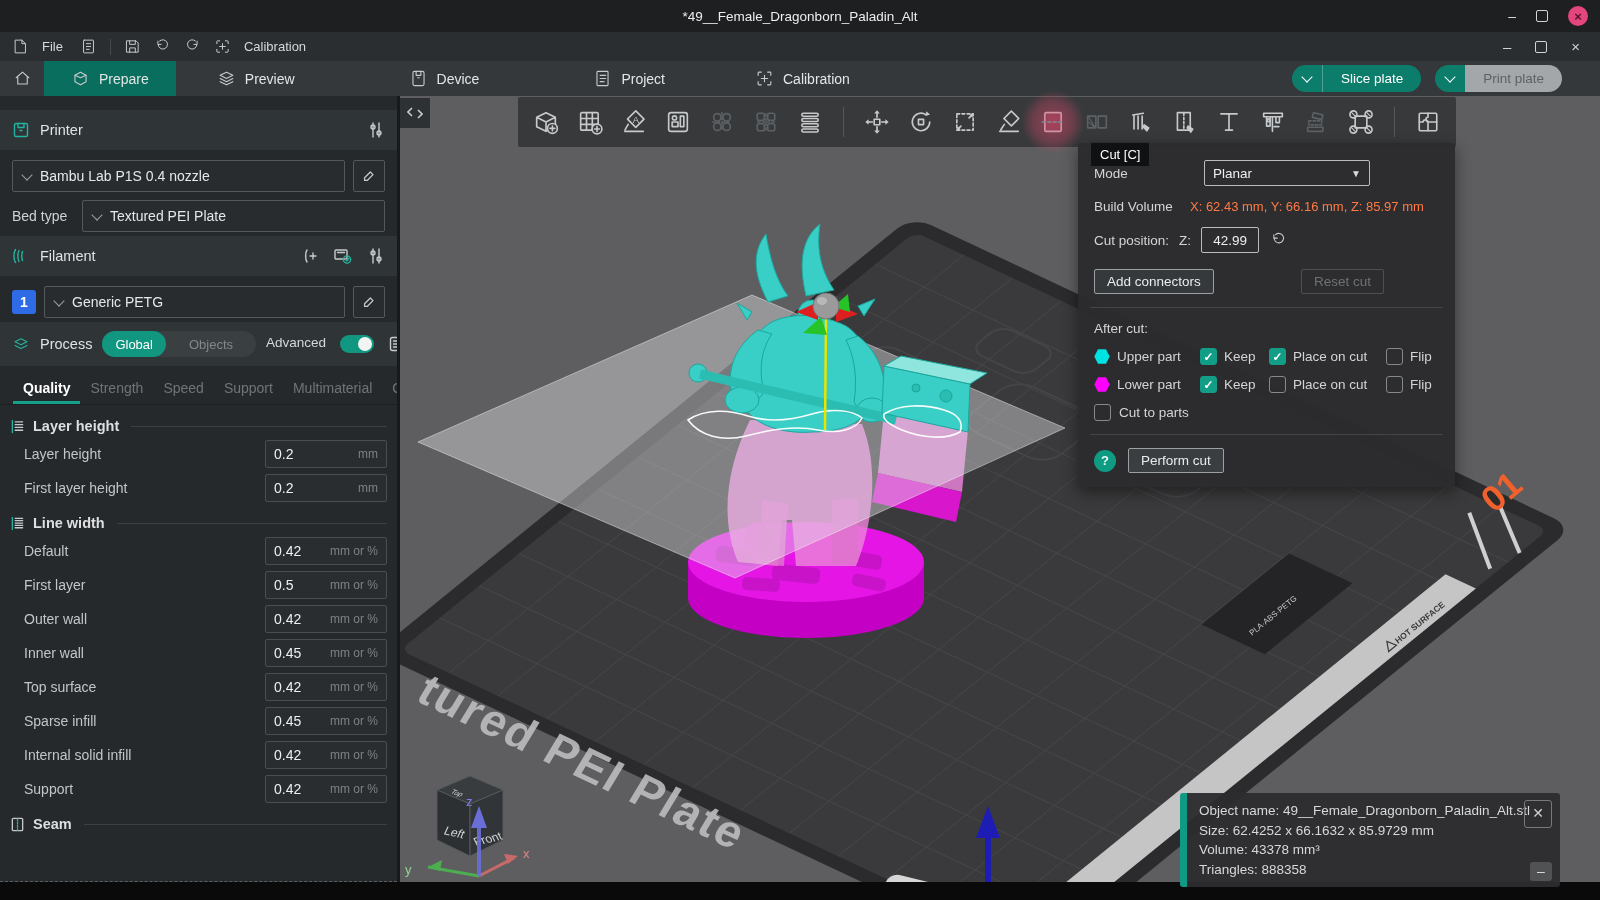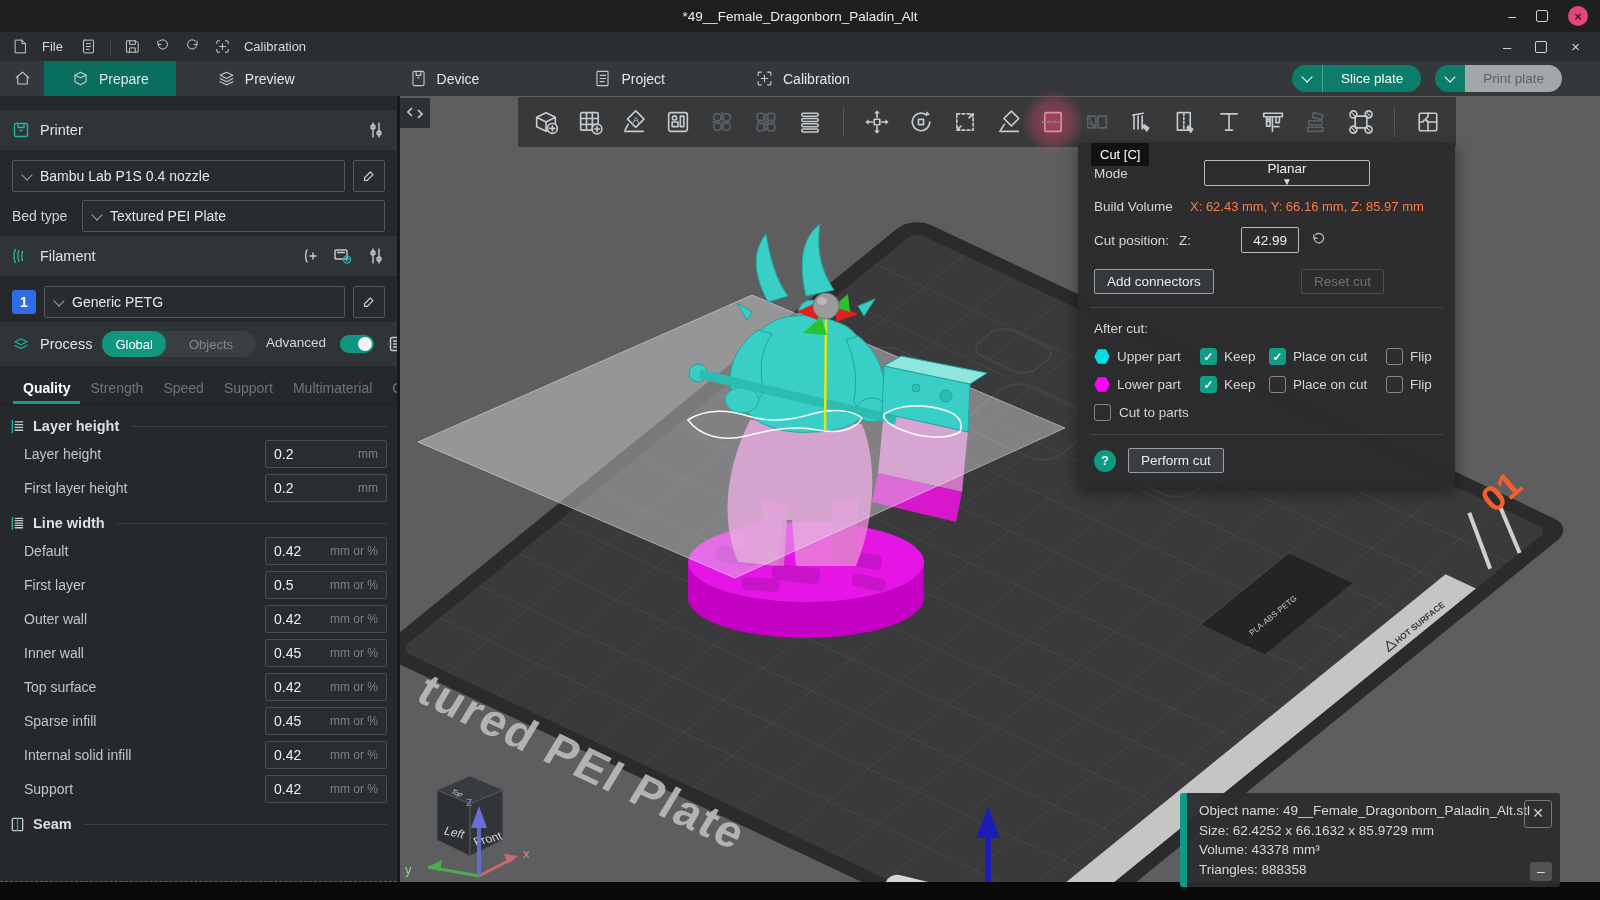--- a/index.html
+++ b/index.html
@@ -90,25 +90,25 @@
   .tooltip{left:690px;top:46px;background:#101112;border:1px solid #2c2d2e;color:#fff;font-size:13px;
     padding:4px 9px;border-radius:2px;z-index:30;}
 
   
   .cutdlg{left:678px;top:47px;width:377px;background:rgba(43,43,45,.97);border-radius:3px;z-index:20;
     padding:13px 16px 14px 16px;box-sizing:border-box;color:#d2d4d5;font-size:13.5px;
     box-shadow:0 5px 16px rgba(0,0,0,.45);}
   .drow{display:flex;align-items:center;}
   .dlab{color:#d2d4d5;}
   .modebox{margin-left:24px;width:148px;border:1px solid #b9bcbe;border-radius:2px;height:24px;display:flex;
-    align-items:center;justify-content:space-between;padding:0 8px;color:#eceeef;flex-direction:column;}
+    align-items:center;justify-content:space-between;padding:0 8px;color:#eceeef;}
   .modebox .tri{font-size:10px;color:#d8dadb;}
   .orange{color:#ff7a45;white-space:nowrap;}
   .zbox{width:56px;height:24px;border:1px solid #b9bcbe;border-radius:2px;display:flex;align-items:center;
-    justify-content:center;color:#eceeef;margin-left:40px;}
+    justify-content:center;color:#eceeef;}
   .dbtn{border:1px solid #9ba0a2;background:#35393b;border-radius:2px;padding:4px 12px;color:#e9ebec;font-size:13.5px;}
   .dbtn.disabled{border-color:#4b5053;background:transparent;color:#6d7275;}
   .ddiv{height:1px;background:#434547;margin:13px -4px;}
   .hex{width:16px;height:16px;clip-path:polygon(25% 4%,75% 4%,98% 50%,75% 96%,25% 96%,2% 50%);display:inline-block;flex:none;}
   .cb{width:17px;height:17px;border:1.5px solid #84898c;border-radius:3px;box-sizing:border-box;flex:none;
     display:flex;align-items:center;justify-content:center;}
   .cb.on{background:#129e86;border-color:#129e86;color:#fff;font-size:12px;font-weight:bold;}
   .cb.on:after{content:"✓";}
   .helpball{width:22px;height:22px;border-radius:50%;background:#0f9a82;color:#eafaf6;display:flex;flex:none;
     align-items:center;justify-content:center;font-size:13px;font-weight:bold;}

